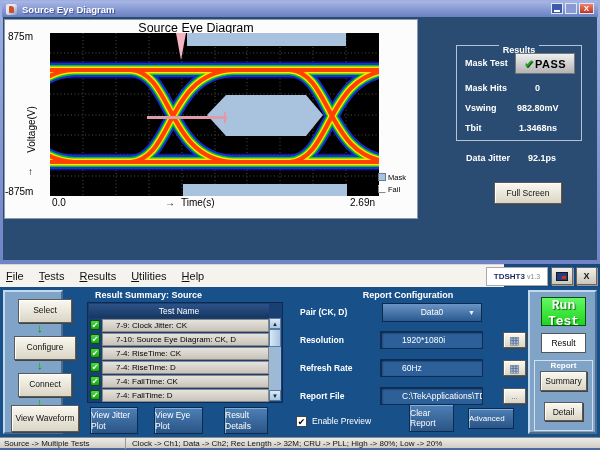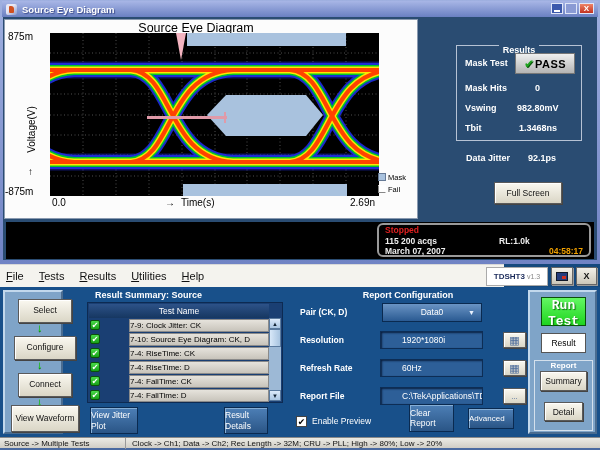--- a/index.html
+++ b/index.html
@@ -105,22 +105,22 @@
   .sumtitle { position:absolute; left:95px; top:3px; color:#fff; font-size:9px; font-weight:bold; }
   .ttable { position:absolute; left:87px; top:15px; width:196px; height:101px;
             background:#1a3f73; border:1px solid #0d2a52; }
   .thead { position:absolute; left:1px; right:13px; top:1px; height:14px; text-align:center;
            background:linear-gradient(180deg,#2d5288,#163761); color:#fff; font-size:8.5px; line-height:14px; }
   .trow { position:absolute; left:1px; right:13px; height:14px; display:flex; align-items:center; }
   .chk { width:10px; height:10px; margin:0 2px 0 1px; flex:none;
          background:linear-gradient(180deg,#48da48,#17a017); border:1px solid #0a520a; border-radius:2px;
          color:#fff; font-size:8px; font-weight:bold; line-height:9px; text-align:center; }
   .tname { flex:1; height:13px; background:linear-gradient(180deg,#e6e3dc,#c8c4bb);
-           border:1px solid #8a8a8a; font-size:8px; color:#000; line-height:12px; padding-left:0;
-           white-space:nowrap; overflow:hidden;margin-left:27px; }
+           border:1px solid #8a8a8a; font-size:8px; color:#000; line-height:12px; padding-left:13px;
+           white-space:nowrap; overflow:hidden; }
   .sbar { position:absolute; right:1px; top:15px; bottom:1px; width:12px; background:#9db9d6; }
   .sarr { position:absolute; left:0; width:12px; height:11px; background:linear-gradient(180deg,#dceafa,#aac6e2);
           border:1px solid #5a7a9e; font-size:6px; color:#123; text-align:center; line-height:10px; }
   .sarr.up { top:0; } .sarr.dn { bottom:0; }
   .sthumb { position:absolute; left:0; top:11px; width:12px; height:18px;
             background:linear-gradient(90deg,#d8e8f8,#a8c4e0); border:1px solid #5a7a9e; }
 
   .bluebtn { background:linear-gradient(180deg,#4d7fb6,#2a5586); border:1px solid #0a2a50;
              box-shadow:inset 1px 1px 0 #85aed6; color:#fff; font-size:8.5px; line-height:1.2;
              font-family:inherit; text-align:left; position:absolute; }
@@ -238,29 +238,20 @@
         <span class="rval" style="left:78px;top:37px">0</span>
         <span class="rlab" style="left:8px;top:57px">Vswing</span>
         <span class="rval" style="left:60px;top:57px">982.80mV</span>
         <span class="rlab" style="left:8px;top:77px">Tbit</span>
         <span class="rval" style="left:62px;top:77px">1.3468ns</span>
       </div>
       <span class="jitlab">Data Jitter</span>
       <span class="jitval">92.1ps</span>
       <button class="btn3d fullscreen">Full Screen</button>
 
-      <div class="scopestrip">
-        <div class="scopebox">
-          <div class="sstate">Stopped</div>
-          <div class="sacqs">115 200 acqs</div>
-          <div class="srl">RL:1.0k</div>
-          <div class="sdate">March 07, 2007</div>
-          <div class="stime">04:58:17</div>
-        </div>
-      </div>
     </div>
   </div>
 
   <div class="menubar">
     <span class="menuitem"><u>F</u>ile</span>
     <span class="menuitem"><u>T</u>ests</span>
     <span class="menuitem"><u>R</u>esults</span>
     <span class="menuitem"><u>U</u>tilities</span>
     <span class="menuitem"><u>H</u>elp</span>
     <span class="appbadge">
@@ -313,20 +304,21 @@
         <span class="tname">7-4: FallTime: D</span>
         </div>
       <div class="sbar">
         <span class="sarr up">▲</span>
         <span class="sthumb"></span>
         <span class="sarr dn">▼</span>
       </div>
     </div>
 
     <button class="bluebtn" style="left:90px;top:120px;width:48px;height:27px">View Jitter Plot</button>
+    <button class="bluebtn" style="left:154px;top:120px;width:49px;height:27px">View Eye Plot</button>
     <button class="bluebtn" style="left:224px;top:120px;width:44px;height:27px">Result Details</button>
 
     <div class="rctitle">Report Configuration</div>
     <span class="rclab" style="top:20px">Pair (CK, D)</span>
     <div class="dropdown">
       <span>Data0</span>
       <span class="ddarrow">▼</span>
     </div>
     <span class="rclab" style="top:48px">Resolution</span>
     <div class="field" style="top:44px">1920*1080i</div>

